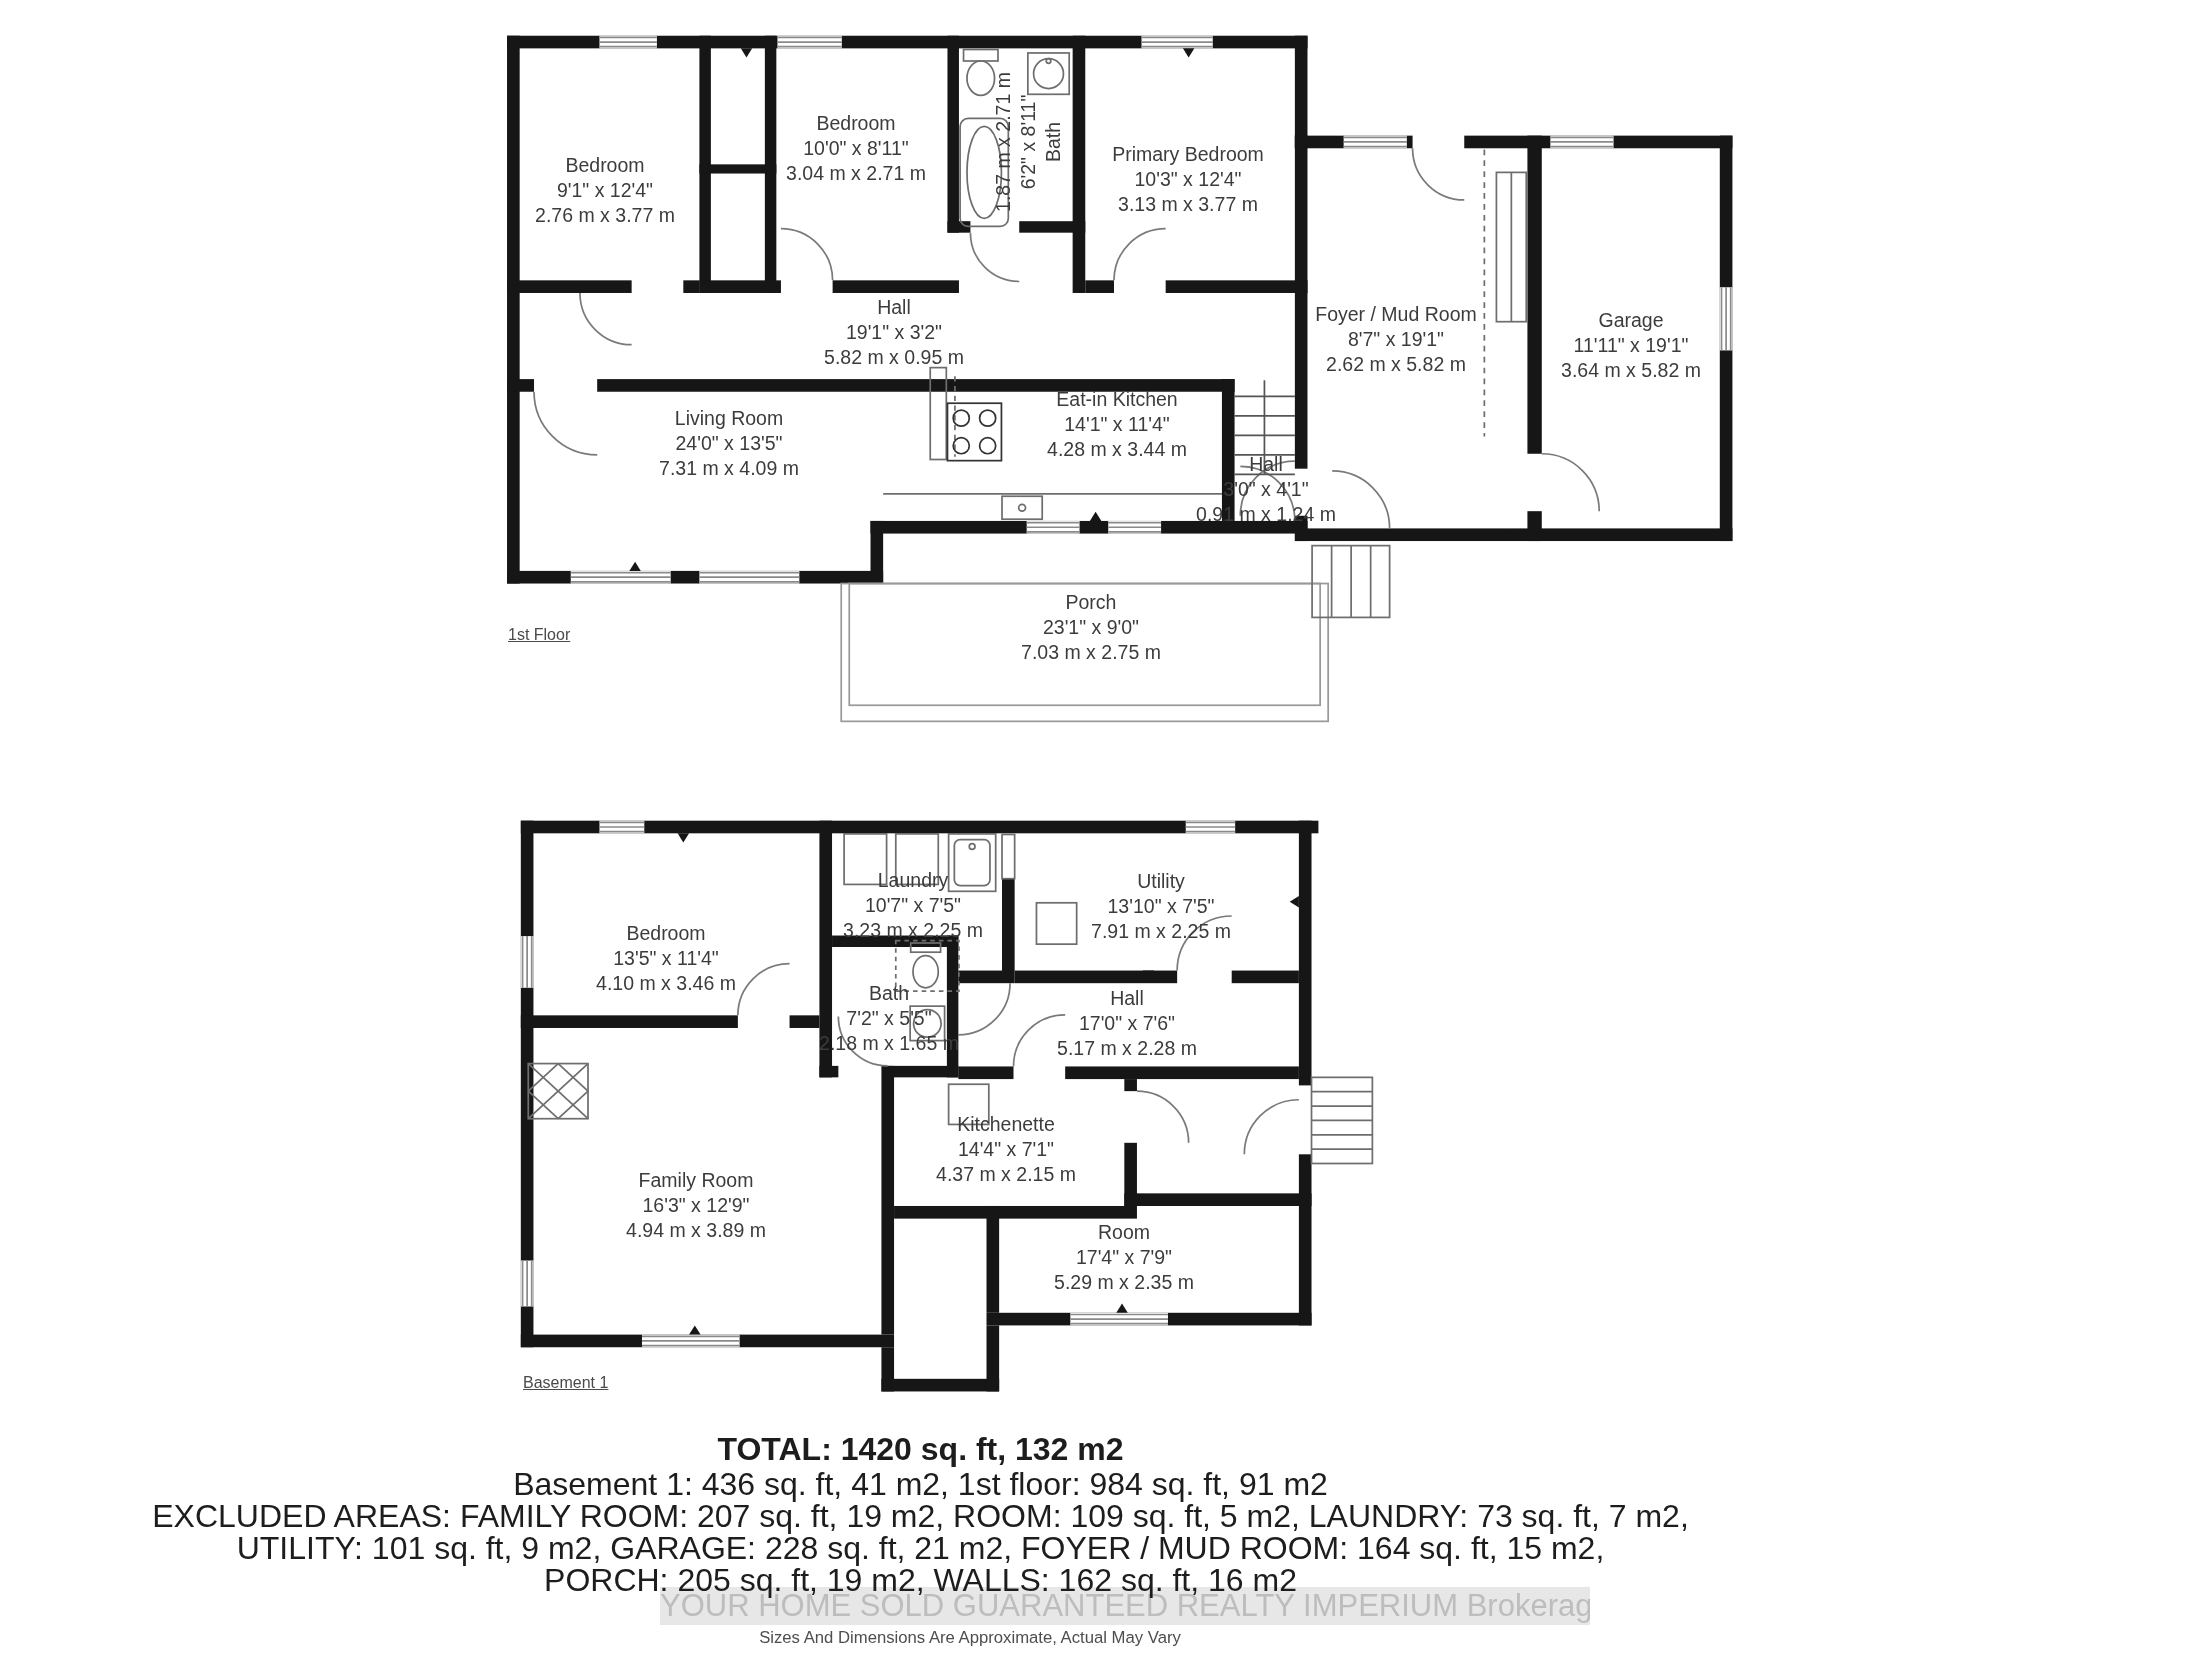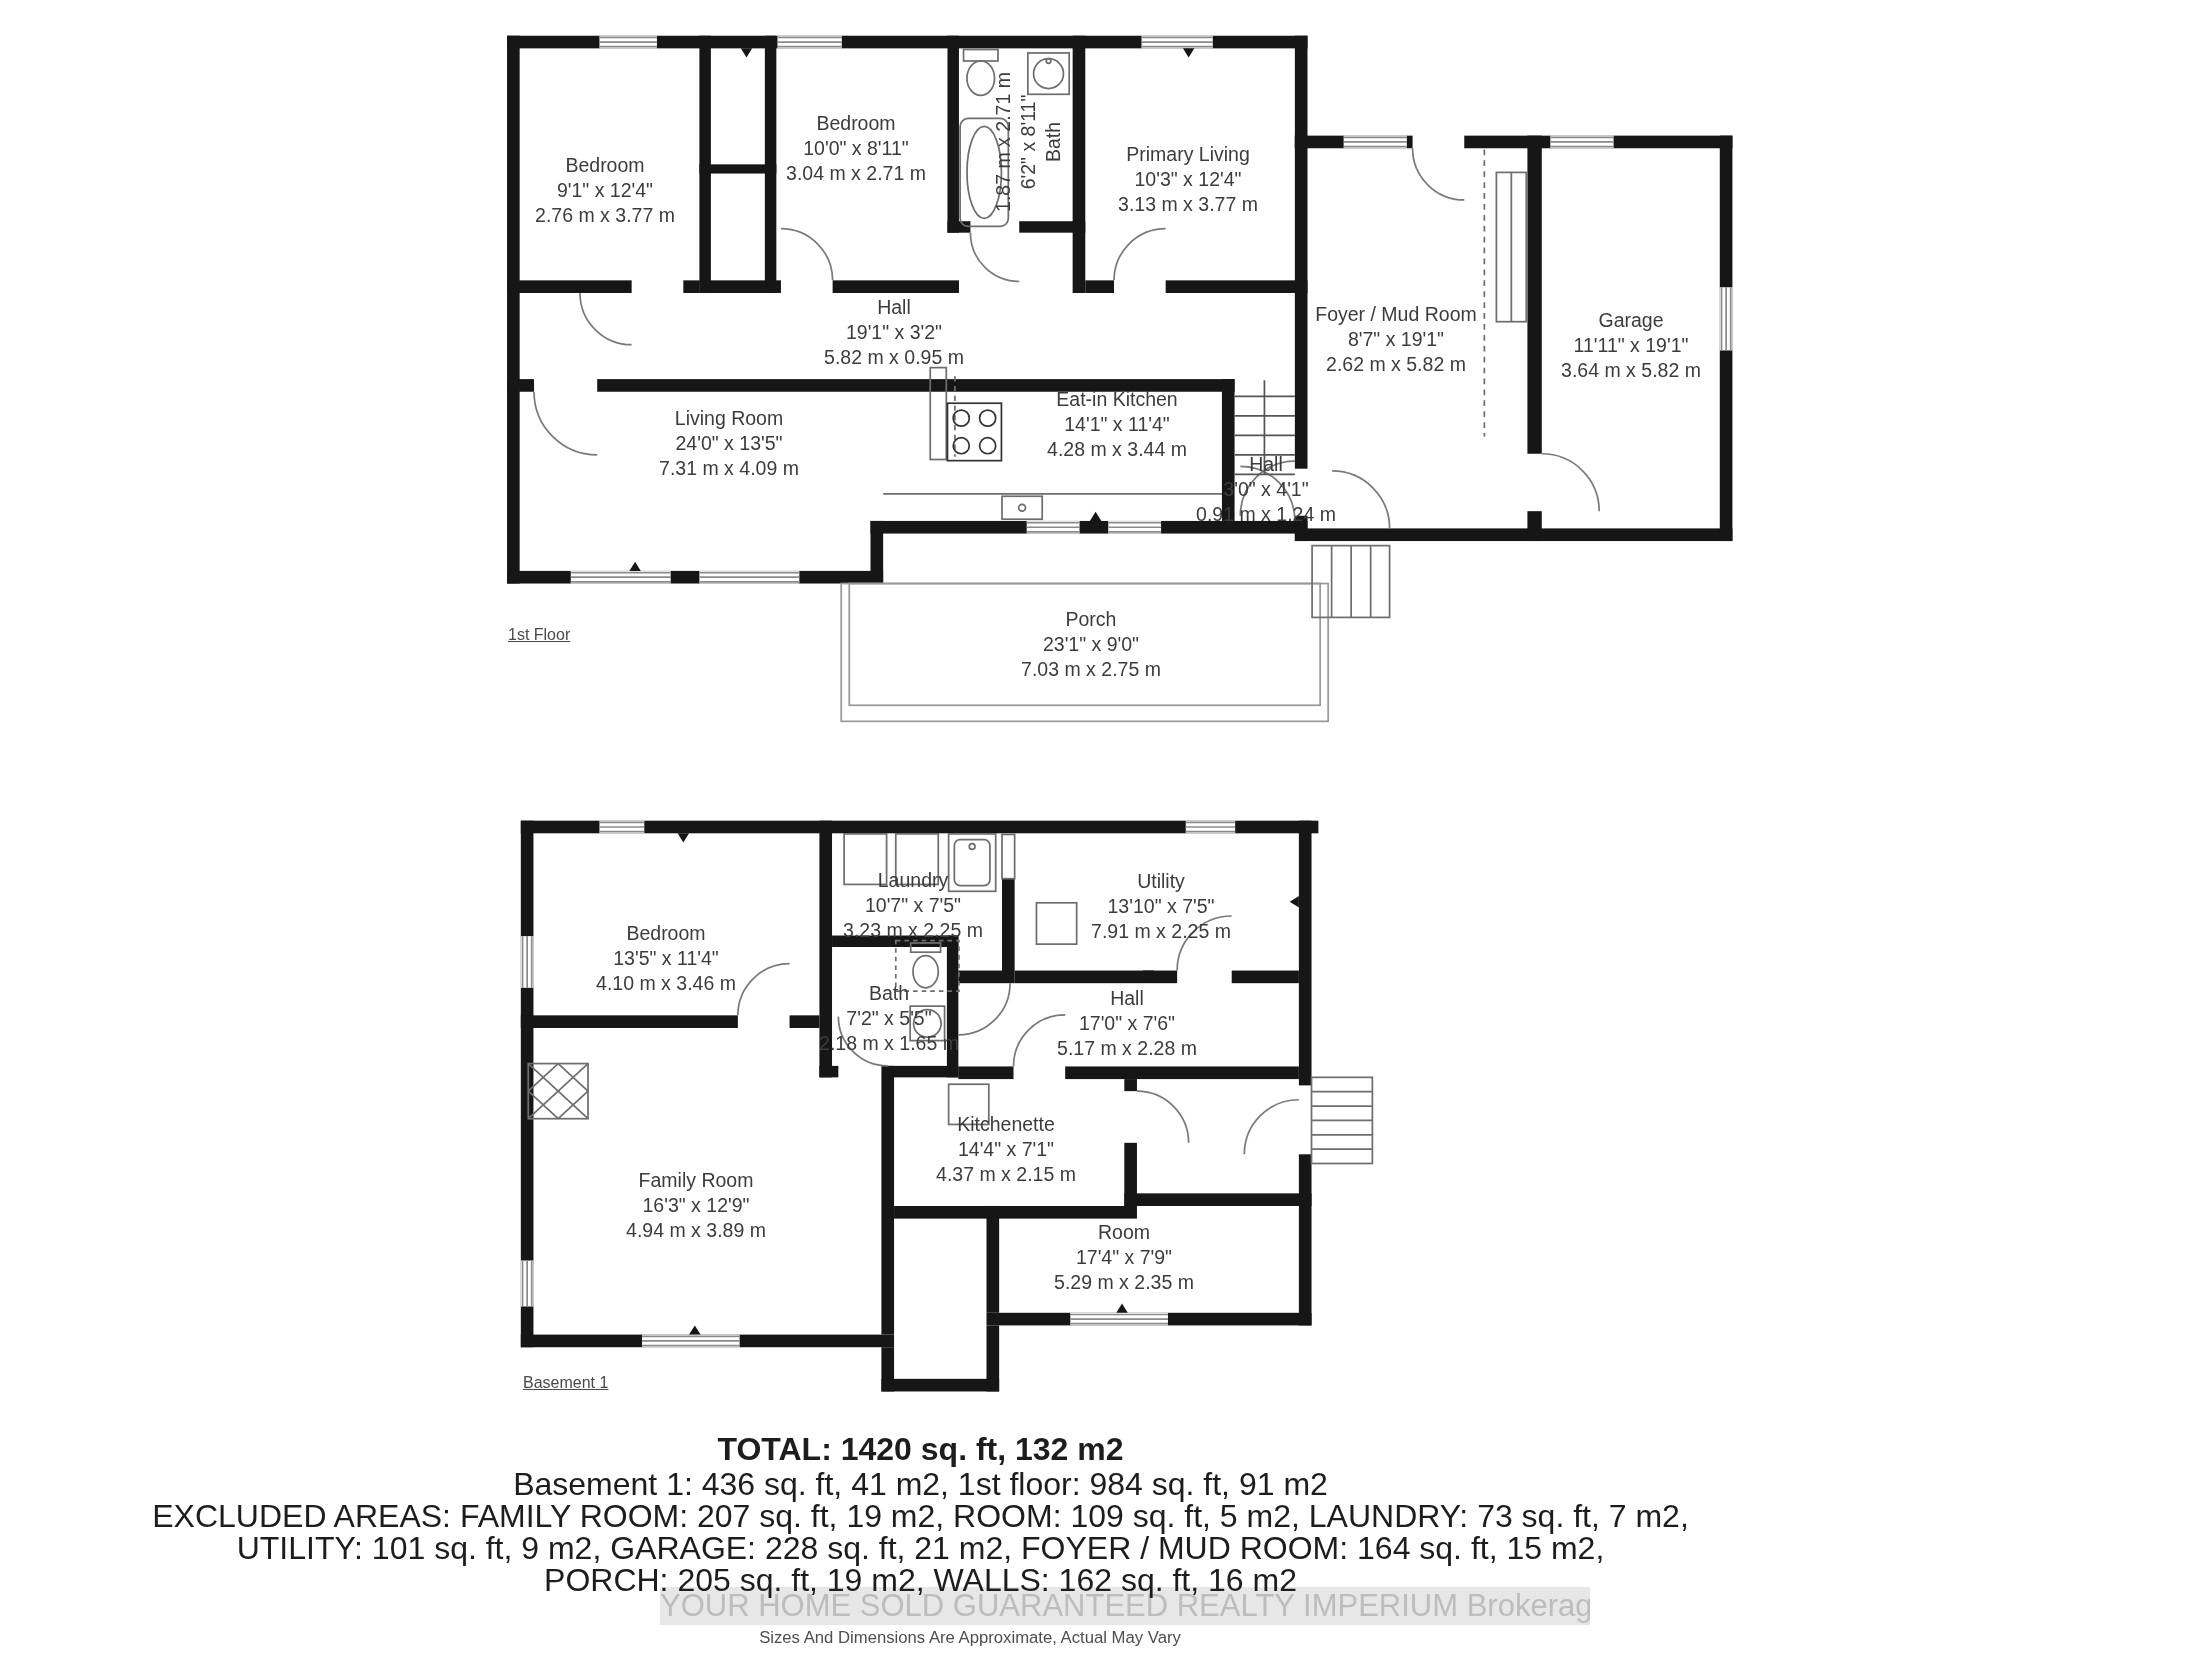--- a/index.html
+++ b/index.html
@@ -344,21 +344,21 @@
     <span>Bedroom</span>
       <span>10'0" x 8'11"</span>
       <span>3.04 m x 2.71 m</span>
   </div>
   <div class="room-label rot" style="left:1028px;top:142px">
     <span>Bath</span>
       <span>6'2" x 8'11"</span>
       <span>1.87 m x 2.71 m</span>
   </div>
   <div class="room-label" style="left:1188px;top:179px">
-    <span>Primary Living</span>
+    <span>Primary Bedroom</span>
       <span>10'3" x 12'4"</span>
       <span>3.13 m x 3.77 m</span>
   </div>
   <div class="room-label" style="left:894px;top:332px">
     <span>Hall</span>
       <span>19'1" x 3'2"</span>
       <span>5.82 m x 0.95 m</span>
   </div>
   <div class="room-label" style="left:729px;top:443px">
     <span>Living Room</span>
@@ -378,21 +378,21 @@
   <div class="room-label" style="left:1631px;top:345px">
     <span>Garage</span>
       <span>11'11" x 19'1"</span>
       <span>3.64 m x 5.82 m</span>
   </div>
   <div class="room-label" style="left:1266px;top:489px">
     <span>Hall</span>
       <span>3'0" x 4'1"</span>
       <span>0.91 m x 1.24 m</span>
   </div>
-  <div class="room-label" style="left:1091px;top:644px">
+  <div class="room-label" style="left:1091px;top:627px">
     <span>Porch</span>
       <span>23'1" x 9'0"</span>
       <span>7.03 m x 2.75 m</span>
   </div>
   <div class="floor-label" style="left:508px;top:626px">1st Floor</div>
 
   <div class="room-label" style="left:666px;top:958px">
     <span>Bedroom</span>
       <span>13'5" x 11'4"</span>
       <span>4.10 m x 3.46 m</span>

